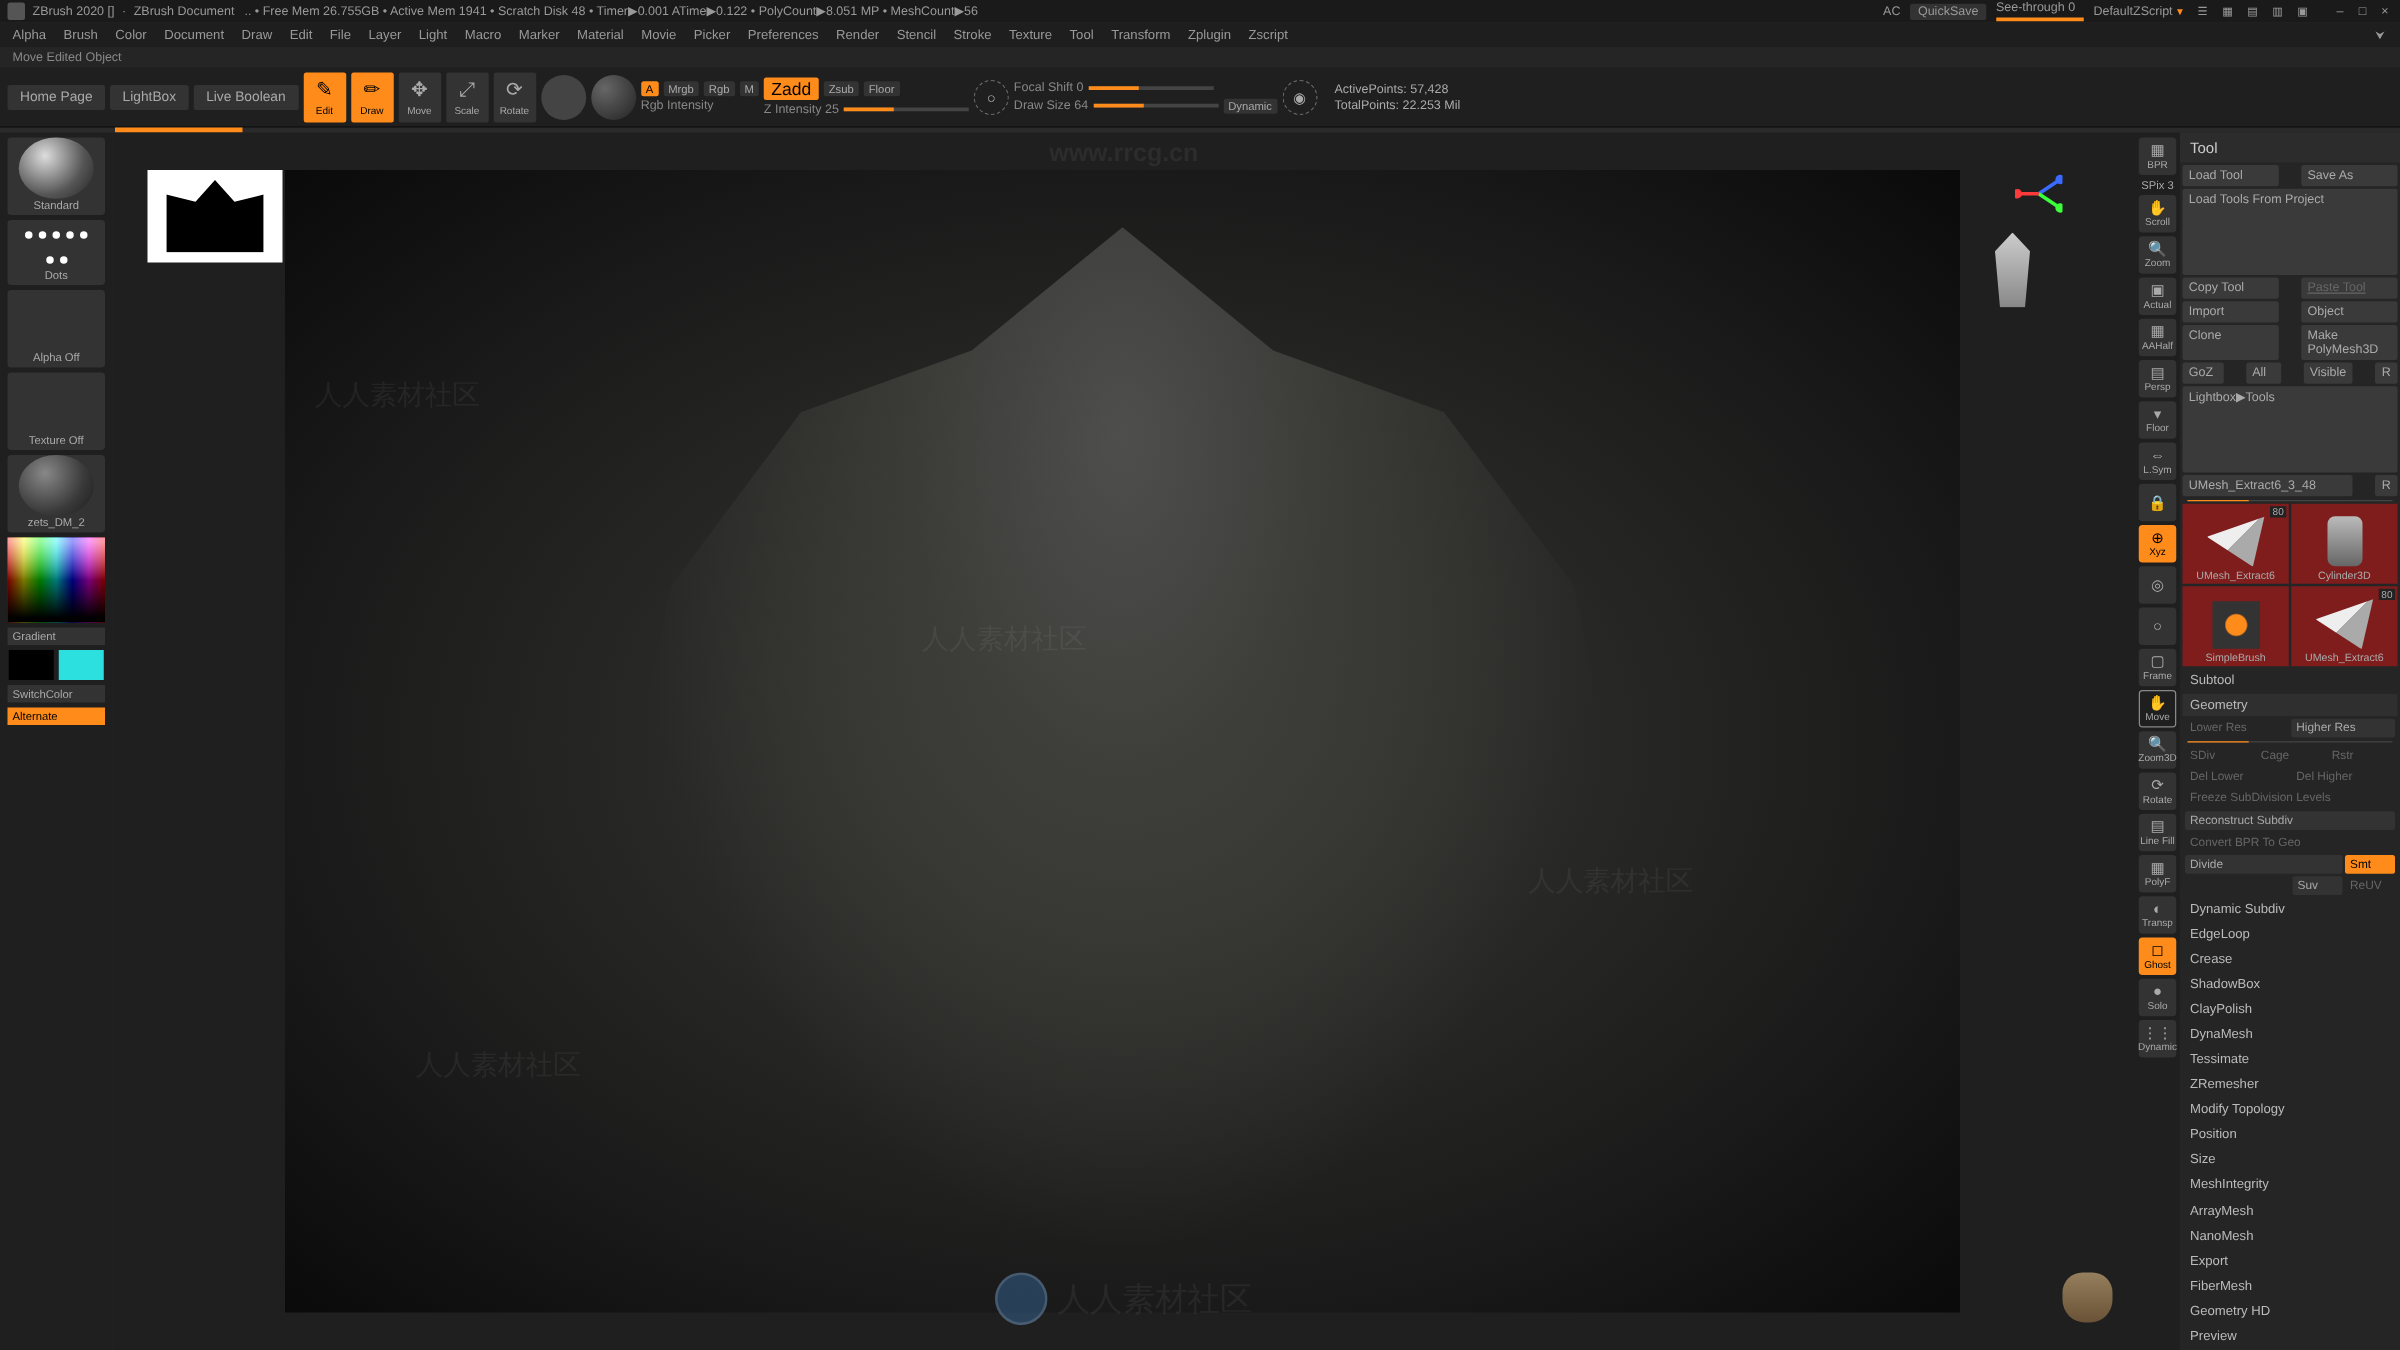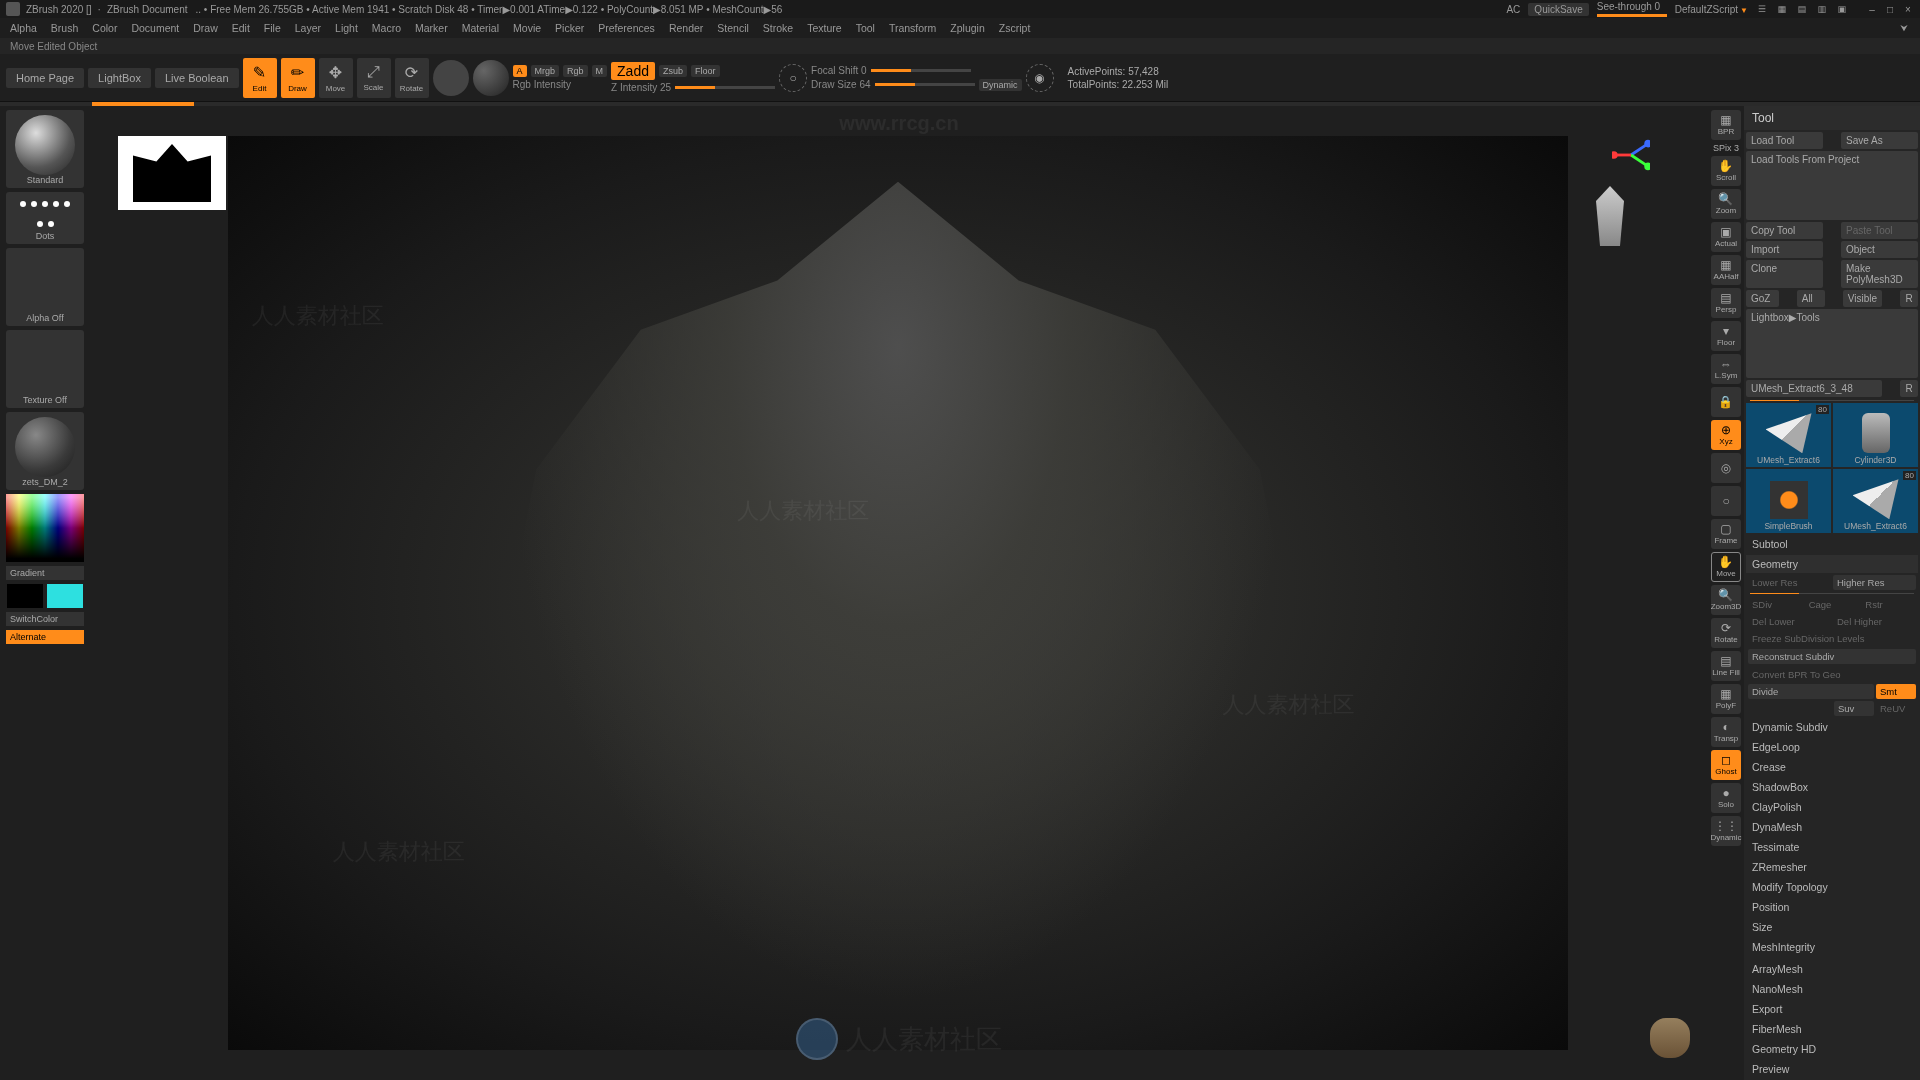--- a/index.html
+++ b/index.html
@@ -44,21 +44,21 @@
 .tb-stats { display: flex; flex-direction: column; font-size: 10px; gap: 2px; margin-left: 10px; }
 .tb-circ-icon { width: 28px; height: 28px; border: 1px dashed #666; border-radius: 50%; display: flex; align-items: center; justify-content: center; font-size: 12px; }
 .orange-bar-top { height: 4px; background: #ff8c1a; width: 102px; margin-left: 92px; }
 
 
 .main { display: flex; height: calc(1080px - 18px - 20px - 16px - 48px - 4px); }
 
 
 .left-panel { width: 90px; background: #1f1f1f; display: flex; flex-direction: column; align-items: center; padding: 4px; gap: 4px; }
 .lp-box { width: 78px; background: #333; border-radius: 3px; display: flex; flex-direction: column; align-items: center; justify-content: flex-end; font-size: 9px; cursor: pointer; padding-bottom: 3px; }
-.lp-box.h78 { height: 78px; }
+.lp-box.h78 { height: 62px; }
 .lp-box.h52 { height: 52px; }
 .lp-sphere { width: 60px; height: 60px; border-radius: 50%; background: radial-gradient(circle at 35% 30%, #ddd, #555 60%, #222); }
 .lp-dots { width: 60px; height: 34px; display: flex; flex-wrap: wrap; align-items: center; justify-content: center; gap: 5px; }
 .lp-dots i { width: 6px; height: 6px; border-radius: 50%; background: #fff; display: block; }
 .lp-matsphere { width: 60px; height: 60px; border-radius: 50%; background: radial-gradient(circle at 35% 30%, #888, #3a3a3a 60%, #1a1a1a); }
 .lp-colorpicker { width: 78px; height: 68px; background: linear-gradient(to right, #f00, #ff0, #0f0, #0ff, #00f, #f0f, #f00); position: relative; }
 .lp-colorpicker::after { content:""; position:absolute; top:0; left:0; right:0; bottom:0; background: linear-gradient(to top, rgba(0,0,0,0) 50%, rgba(255,255,255,0.6) 95%), linear-gradient(to bottom, rgba(0,0,0,0), #000 95%); }
 .lp-swatches { display: flex; gap: 4px; }
 .lp-swatch { width: 36px; height: 24px; }
 .lp-label { width: 78px; padding: 2px 4px; background: #333; font-size: 9px; text-align: left; cursor: pointer; }
@@ -87,24 +87,24 @@
 .rs-btn .ico { font-size: 12px; line-height: 1; }
 .rs-spix { width: 30px; display: flex; justify-content: space-between; font-size: 9px; padding: 0 2px; }
 
 
 .right-panel { width: 176px; background: #252525; display: flex; flex-direction: column; }
 .rp-header { padding: 5px 8px; background: #2c2c2c; font-size: 12px; color: #ccc; }
 .rp-body { flex: 1; overflow: hidden; padding: 2px; display: flex; flex-direction: column; gap: 2px; }
 .rp-row { display: flex; gap: 18px; }
 .rp-btn { flex: 1; padding: 3px 5px; background: #3a3a3a; font-size: 10px; cursor: pointer; border-radius: 2px; }
 .rp-btn.full { flex: 1 1 100%; }
-.rp-btn.dim { color: #666; }
+.rp-btn.dim { color: #666; text-decoration: underline; }
 .rp-btn.narrow { flex: 0 0 18px; text-align: center; padding: 3px 0; }
 .rp-thumbrow { display: flex; gap: 2px; }
-.rp-thumb { flex: 1; height: 64px; background: #0c4a6e; display: flex; flex-direction: column; align-items: center; justify-content: flex-end; font-size: 8.5px; padding-bottom: 2px; cursor: pointer; position: relative; }
+.rp-thumb { flex: 1; height: 64px; background: #7f1d1d; display: flex; flex-direction: column; align-items: center; justify-content: flex-end; font-size: 8.5px; padding-bottom: 2px; cursor: pointer; position: relative; }
 .rp-thumb .badge { position: absolute; top: 2px; right: 2px; font-size: 8px; background: #222; padding: 0 2px; }
 .rp-thumb-img { width: 46px; height: 40px; background: #666; margin-bottom: 2px; }
 .rp-thumb-img.plane { background: linear-gradient(135deg, #eee 50%, #aaa 50%); clip-path: polygon(0 40%, 100% 0, 80% 100%, 40% 70%); }
 .rp-thumb-img.cyl { background: linear-gradient(#bbb,#666); border-radius: 6px; width: 28px; }
 .rp-thumb-img.star { background: #bbb; clip-path: polygon(50% 0%, 61% 35%, 98% 35%, 68% 57%, 79% 91%, 50% 70%, 21% 91%, 32% 57%, 2% 35%, 39% 35%); width: 36px; height: 36px; }
 .rp-thumb-img.brush { background: radial-gradient(#ff8c1a 30%, transparent 35%), #333; width: 38px; height: 38px; }
 .rp-section { padding: 3px 6px; font-size: 10.5px; color: #bbb; cursor: pointer; }
 .rp-section.hdr { background: #2f2f2f; }
 .rp-subrow { display: flex; gap: 2px; padding: 0 2px; }
 .rp-sub { flex: 1; padding: 2px 4px; font-size: 9.5px; cursor: pointer; background: #333; border-radius: 2px; }

